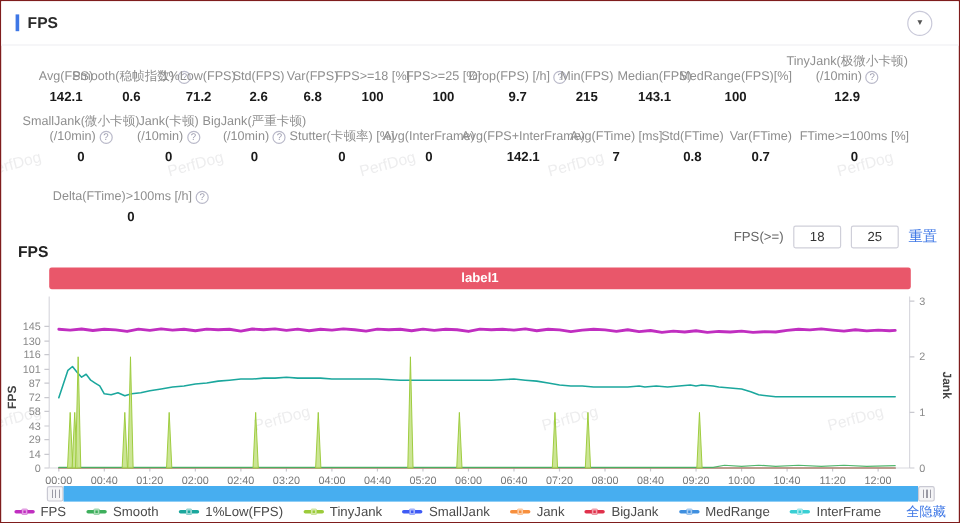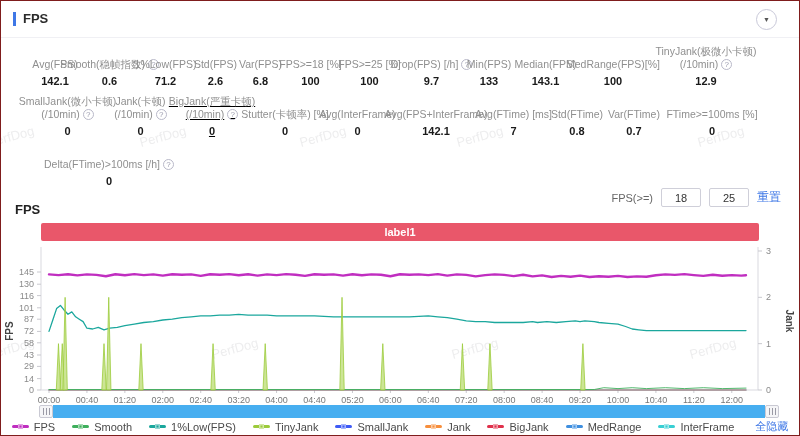--- a/index.html
+++ b/index.html
@@ -101,21 +101,21 @@
         <div class="scell" style="width: 61px;">
           <div class="slabel">
             <span class="ln">Drop(FPS) [/h]<span class="qicon">?</span></span>
           </div>
           <div class="sval">9.7</div>
         </div>
         <div class="scell" style="width: 54px;">
           <div class="slabel">
             <span class="ln">Min(FPS)</span>
           </div>
-          <div class="sval">133</div>
+          <div class="sval">215</div>
         </div>
         <div class="scell" style="width: 59px;">
           <div class="slabel">
             <span class="ln">Median(FPS)</span>
           </div>
           <div class="sval">143.1</div>
         </div>
         <div class="scell" style="width: 76px;">
           <div class="slabel">
             <span class="ln">MedRange(FPS)[%]</span>
@@ -138,21 +138,21 @@
           </div>
           <div class="sval">0</div>
         </div>
         <div class="scell" style="width: 69px;">
           <div class="slabel">
             <span class="ln">Jank(卡顿)</span>
             <span class="ln">(/10min)<span class="qicon">?</span></span>
           </div>
           <div class="sval">0</div>
         </div>
-        <div class="scell" style="width: 74px; text-decoration: underline;">
+        <div class="scell" style="width: 74px;">
           <div class="slabel">
             <span class="ln">BigJank(严重卡顿)</span>
             <span class="ln">(/10min)<span class="qicon">?</span></span>
           </div>
           <div class="sval">0</div>
         </div>
         <div class="scell" style="width: 72px;">
           <div class="slabel">
             <span class="ln">Stutter(卡顿率) [%]</span>
           </div>

